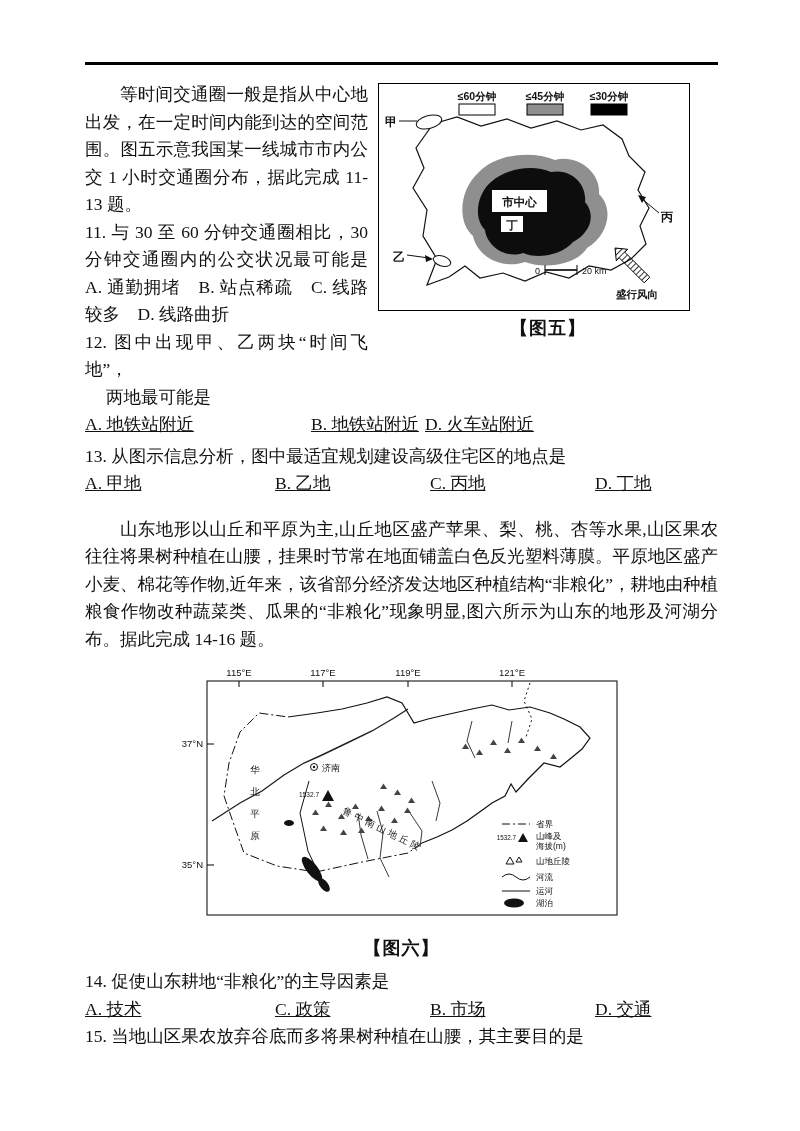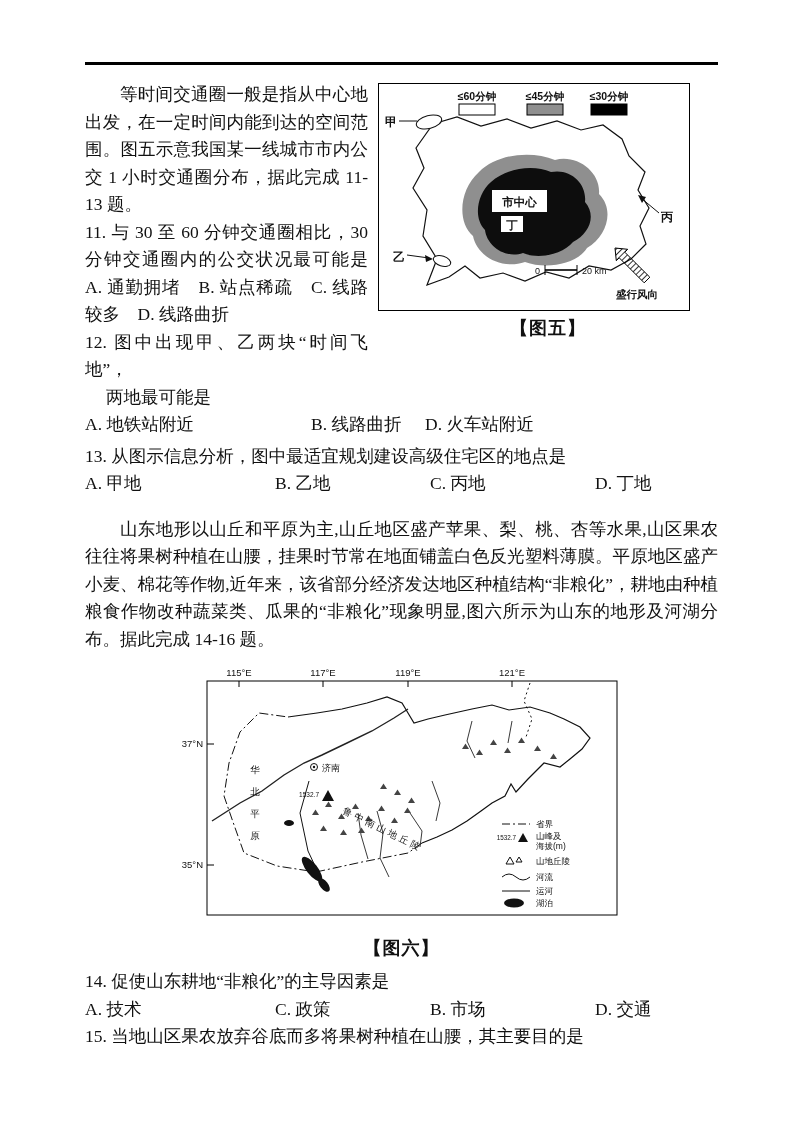--- a/index.html
+++ b/index.html
@@ -15,21 +15,21 @@
     overflow:hidden;
     background:#fff;
   }
   .top-rule { height:3px; background:#000; margin-bottom:16px; }
 
   .para { margin:0; font-size:17.5px; line-height:27.5px; text-align:justify; }
   .indent { text-indent:2em; }
   .q12-l2 { padding-left:1.2em; }
 
   .opts { display:flex; margin:0; font-size:17.5px; line-height:27.5px; }
-  .opts span { display:block; white-space:nowrap; }
+  .opts span { display:block; white-space:nowrap;text-decoration:underline; }
   .opts-a { clear:both; }
   .opts-a span:nth-child(1){ width:226px; }
   .opts-a span:nth-child(2){ width:114px; }
   .opts-a span:nth-child(3){ width:170px; }
   .opts-b span:nth-child(1){ width:190px; }
   .opts-b span:nth-child(2){ width:155px; }
   .opts-b span:nth-child(3){ width:165px; }
 
   .section-1::after { content:""; display:block; clear:both; }
 
@@ -108,21 +108,21 @@
       </svg>
       <div class="fig-caption">【图五】</div>
     </div>
 
     <p class="para indent">等时间交通圈一般是指从中心地出发，在一定时间内能到达的空间范围。图五示意我国某一线城市市内公交 1 小时交通圈分布，据此完成 11-13 题。</p>
     <p class="para">11. 与 30 至 60 分钟交通圈相比，30 分钟交通圈内的公交状况最可能是 A. 通勤拥堵　B. 站点稀疏　C. 线路较多　D. 线路曲折</p>
     <p class="para">12. 图中出现甲、乙两块“时间飞地”，</p>
     <p class="para q12-l2">两地最可能是</p>
     <div class="opts opts-a">
       <span>A. 地铁站附近</span>
-      <span>B. 线路曲折</span>
+      <span>B. 地铁站附近</span>
       <span>D. 火车站附近</span>
     </div>
   </div>
 
   <p class="para q13-stem">13. 从图示信息分析，图中最适宜规划建设高级住宅区的地点是</p>
   <div class="opts opts-b">
     <span>A. 甲地</span>
     <span>B. 乙地</span>
     <span>C. 丙地</span>
     <span>D. 丁地</span>

